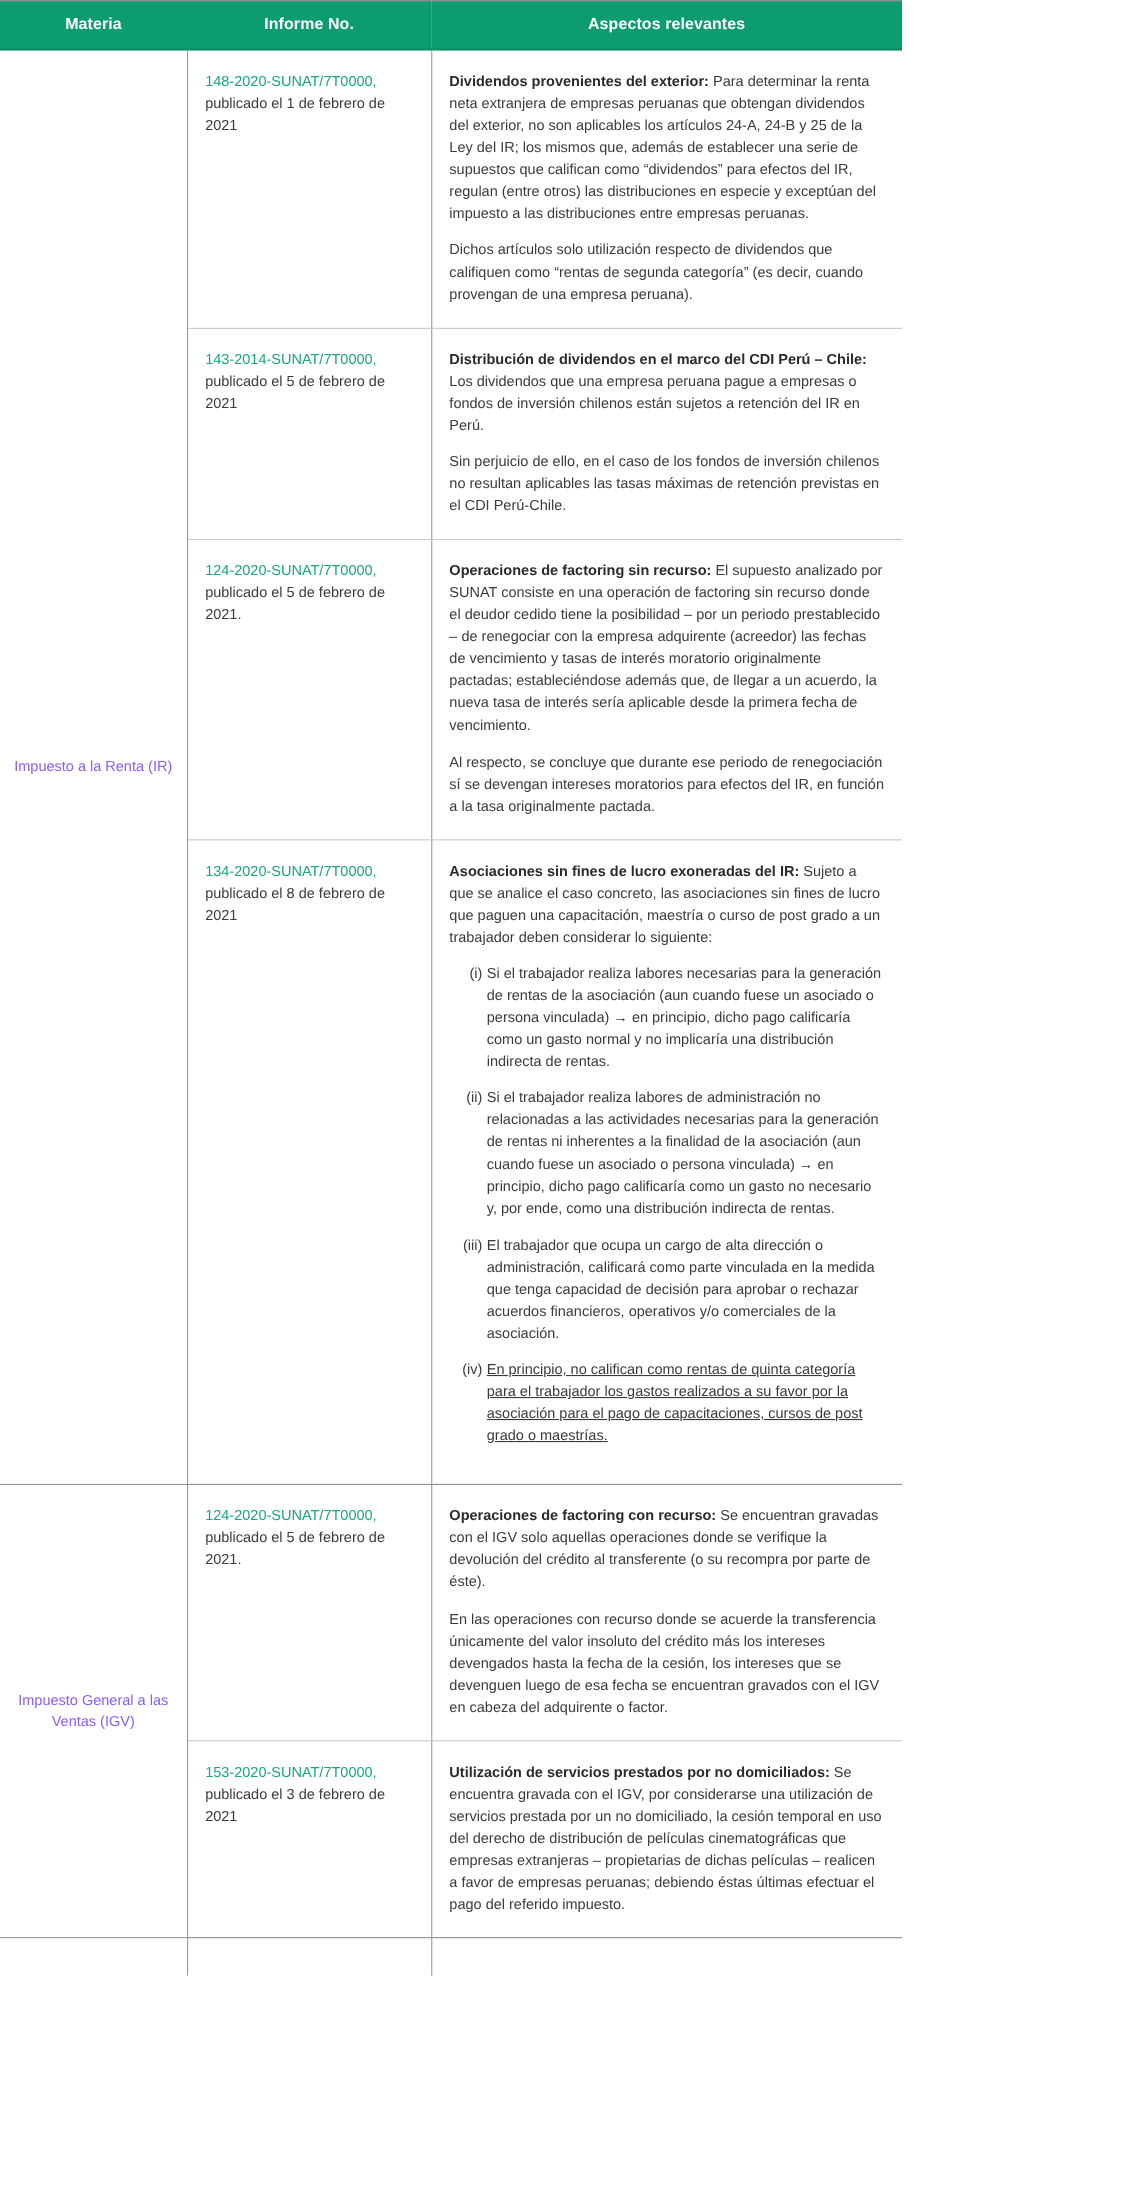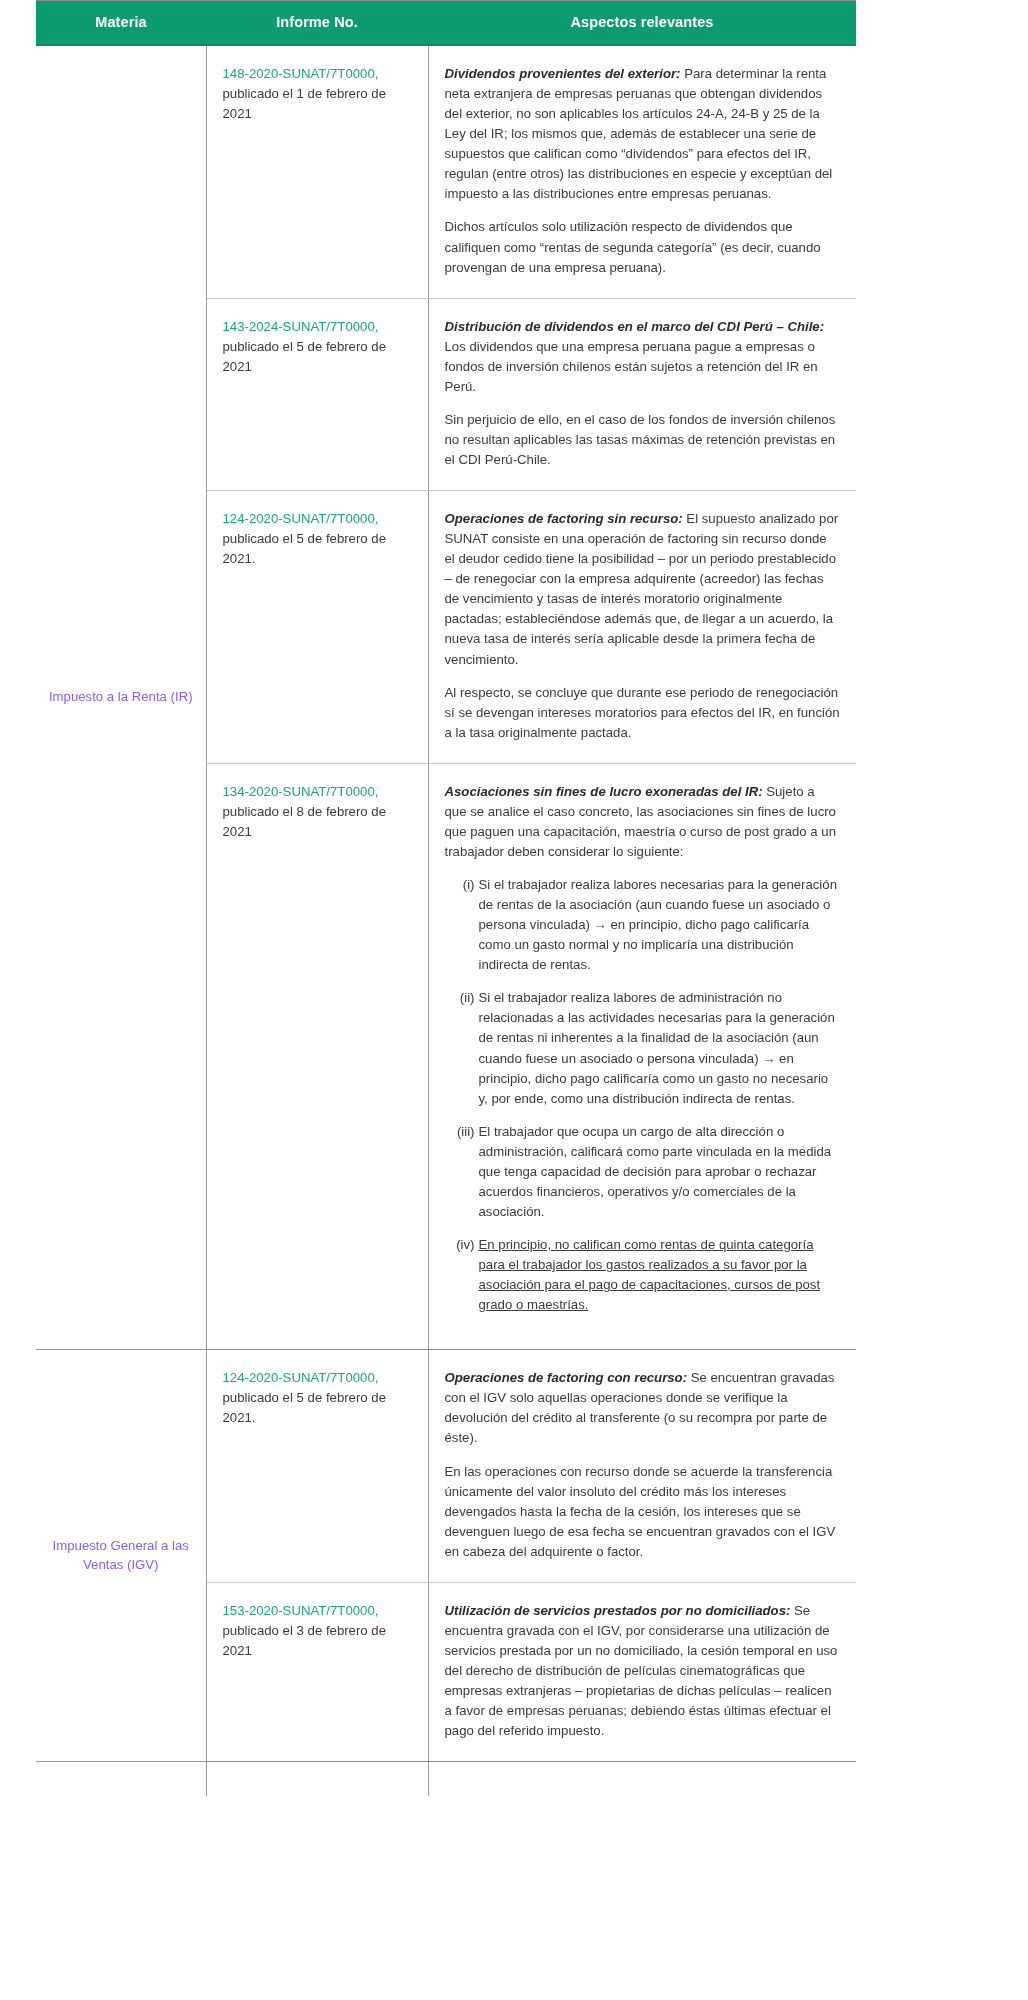--- a/index.html
+++ b/index.html
@@ -13,21 +13,20 @@
     color: #3b3b3b;
     -webkit-font-smoothing: antialiased;
   }
 
   .page {
     width: 1028px;
     min-height: 2000px;
     background: #ffffff;
     position: relative;
     box-sizing: border-box;
-    padding-left: 36px;
   }
 
   table.report-table {
     border-collapse: collapse;
     table-layout: fixed;
     width: 820px;
     margin: 0;
     border-top: 1.5px solid #8d8d8d;
   }
 
@@ -86,21 +85,20 @@
   }
   tbody tr.group-end td { border-bottom: 1.5px solid #8d8d8d; }
 
   .informe-id {
     color: #19a77c;
     font-size: 13.2px;
   }
   .informe-rest { color: #3b3b3b; }
 
   .lead-term {
-    font-style: italic;
     font-weight: bold;
     color: #2b2b2b;
   }
 
   p.para {
     margin: 0 0 13px 0;
   }
   p.para:last-child { margin-bottom: 0; }
 
   ol.roman-list {
@@ -153,21 +151,21 @@
     <tbody id="table-body">
         <tr class="subrow">
           <td class="cell-materia" rowspan="4"><span>Impuesto a la Renta (IR)</span></td>
           <td class="cell-informe"><span class="informe-id">148-2020-SUNAT/7T0000,</span><span class="informe-rest"> publicado el 1 de febrero de 2021</span></td>
           <td class="cell-aspectos">
             <p class="para"><span class="lead-term">Dividendos provenientes del exterior:</span> Para determinar la renta neta extranjera de empresas peruanas que obtengan dividendos del exterior, no son aplicables los artículos 24-A, 24-B y 25 de la Ley del IR; los mismos que, además de establecer una serie de supuestos que califican como “dividendos” para efectos del IR, regulan (entre otros) las distribuciones en especie y exceptúan del impuesto a las distribuciones entre empresas peruanas.</p>
             <p class="para">Dichos artículos solo utilización respecto de dividendos que califiquen como “rentas de segunda categoría” (es decir, cuando provengan de una empresa peruana).</p>
           </td>
         </tr>
         <tr class="subrow">
-          <td class="cell-informe"><span class="informe-id">143-2024-SUNAT/7T0000,</span><span class="informe-rest"> publicado el 5 de febrero de 2021</span></td>
+          <td class="cell-informe"><span class="informe-id">143-2014-SUNAT/7T0000,</span><span class="informe-rest"> publicado el 5 de febrero de 2021</span></td>
           <td class="cell-aspectos">
             <p class="para"><span class="lead-term">Distribución de dividendos en el marco del CDI Perú – Chile:</span> Los dividendos que una empresa peruana pague a empresas o fondos de inversión chilenos están sujetos a retención del IR en Perú.</p>
             <p class="para">Sin perjuicio de ello, en el caso de los fondos de inversión chilenos no resultan aplicables las tasas máximas de retención previstas en el CDI Perú-Chile.</p>
           </td>
         </tr>
         <tr class="subrow">
           <td class="cell-informe"><span class="informe-id">124-2020-SUNAT/7T0000,</span><span class="informe-rest"> publicado el 5 de febrero de 2021.</span></td>
           <td class="cell-aspectos">
             <p class="para"><span class="lead-term">Operaciones de factoring sin recurso:</span> El supuesto analizado por SUNAT consiste en una operación de factoring sin recurso donde el deudor cedido tiene la posibilidad – por un periodo prestablecido – de renegociar con la empresa adquirente (acreedor) las fechas de vencimiento y tasas de interés moratorio originalmente pactadas; estableciéndose además que, de llegar a un acuerdo, la nueva tasa de interés sería aplicable desde la primera fecha de vencimiento.</p>
             <p class="para">Al respecto, se concluye que durante ese periodo de renegociación sí se devengan intereses moratorios para efectos del IR, en función a la tasa originalmente pactada.</p>

